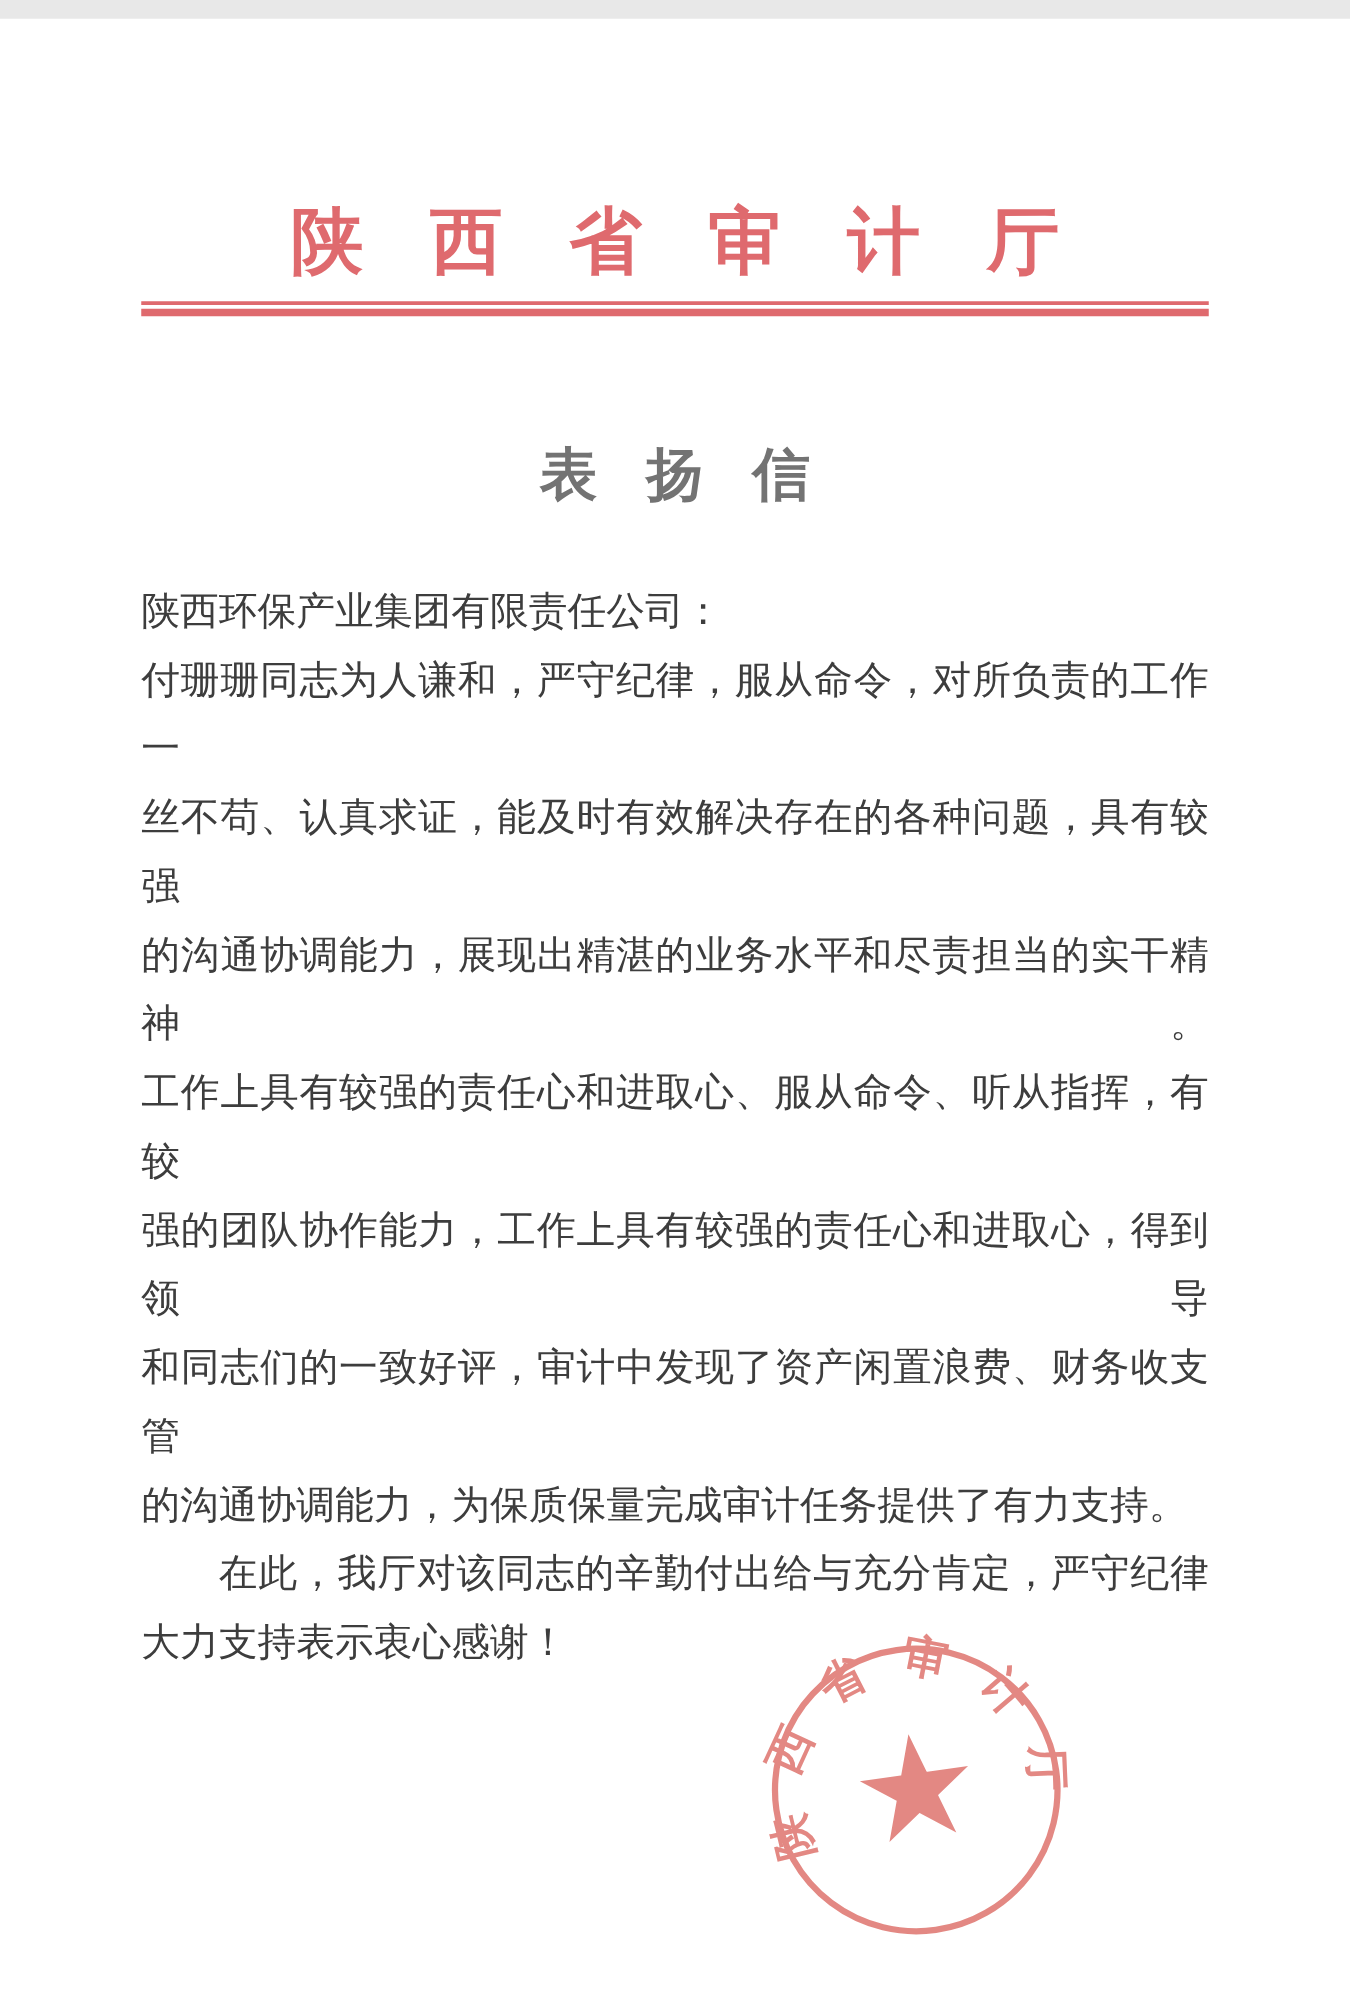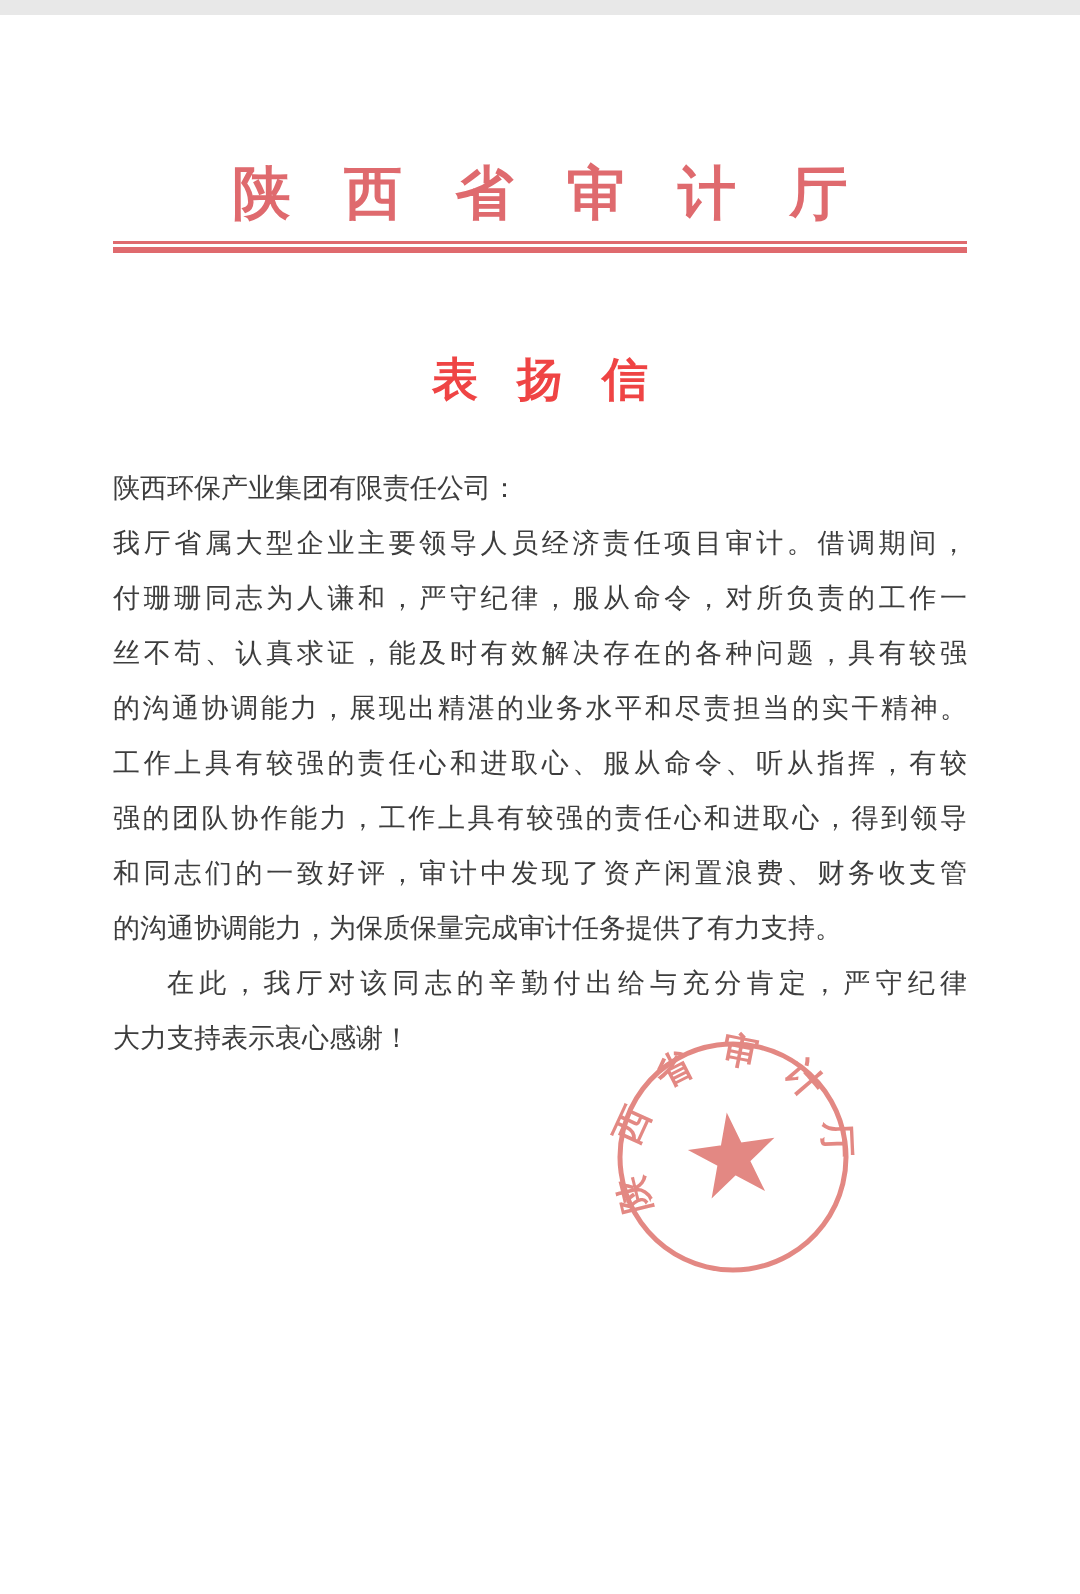--- a/index.html
+++ b/index.html
@@ -36,30 +36,30 @@
   .divider .thin{ height:3px; background:var(--red); }
   .divider .gap{ height:3px; background:transparent; }
   .divider .thick{ height:6px; background:var(--red); }
 
   
   .doc-title{
     margin-top:104px;
     font-size:46px;
     line-height:1;
     font-weight:600;
-    color:#ef4444;
+    color:#737373;
     text-align:center;
     letter-spacing:0.85em;
     text-indent:0.85em;
   }
 
   
   .body{
     margin-top:58px;
-    font-size:27px;
+    font-size:31px;
     line-height:55px;
     color:var(--ink);
   }
   .line{ min-height:55px; }
   .line.indent{ text-indent:2em; }
   .line.j{ text-align:justify; text-align-last:justify; }
 
   
   .closing{
     position:relative;
@@ -98,21 +98,20 @@
     <div class="divider">
       <div class="thin"></div>
       <div class="gap"></div>
       <div class="thick"></div>
     </div>
 
     <div class="doc-title">表扬信</div>
 
     <div class="body">
       <div class="line">陕西环保产业集团有限责任公司：</div>
-      <div class="line j">我厅省属大型企业主要领导人员经济责任项目审计。借调期间，</div>
       <div class="line j">付珊珊同志为人谦和，严守纪律，服从命令，对所负责的工作一</div>
       <div class="line j">丝不苟、认真求证，能及时有效解决存在的各种问题，具有较强</div>
       <div class="line j">的沟通协调能力，展现出精湛的业务水平和尽责担当的实干精神。</div>
       <div class="line j">工作上具有较强的责任心和进取心、服从命令、听从指挥，有较</div>
       <div class="line j">强的团队协作能力，工作上具有较强的责任心和进取心，得到领导</div>
       <div class="line j">和同志们的一致好评，审计中发现了资产闲置浪费、财务收支管</div>
       <div class="line">的沟通协调能力，为保质保量完成审计任务提供了有力支持。</div>
       <div class="line indent j">在此，我厅对该同志的辛勤付出给与充分肯定，严守纪律</div>
       <div class="line">大力支持表示衷心感谢！</div>
     </div>

